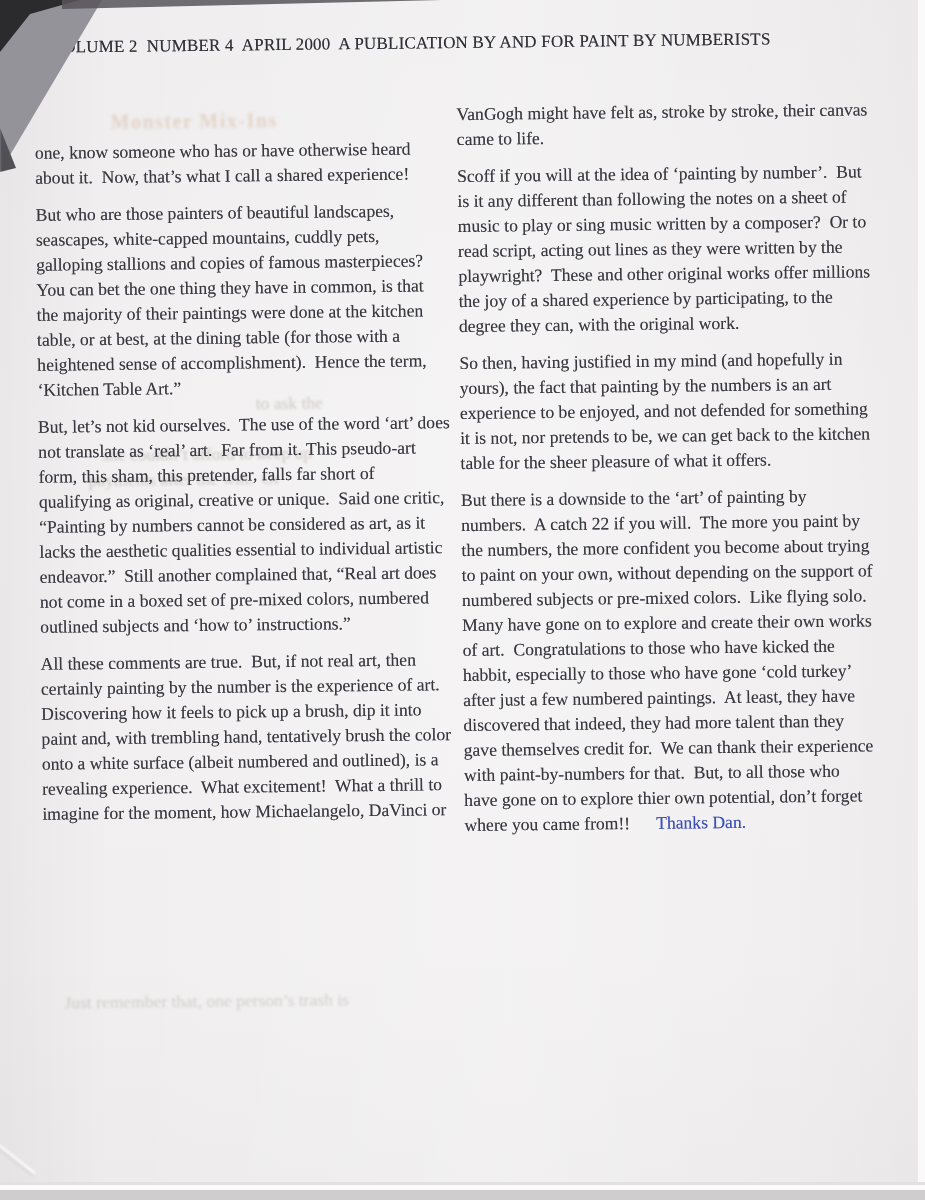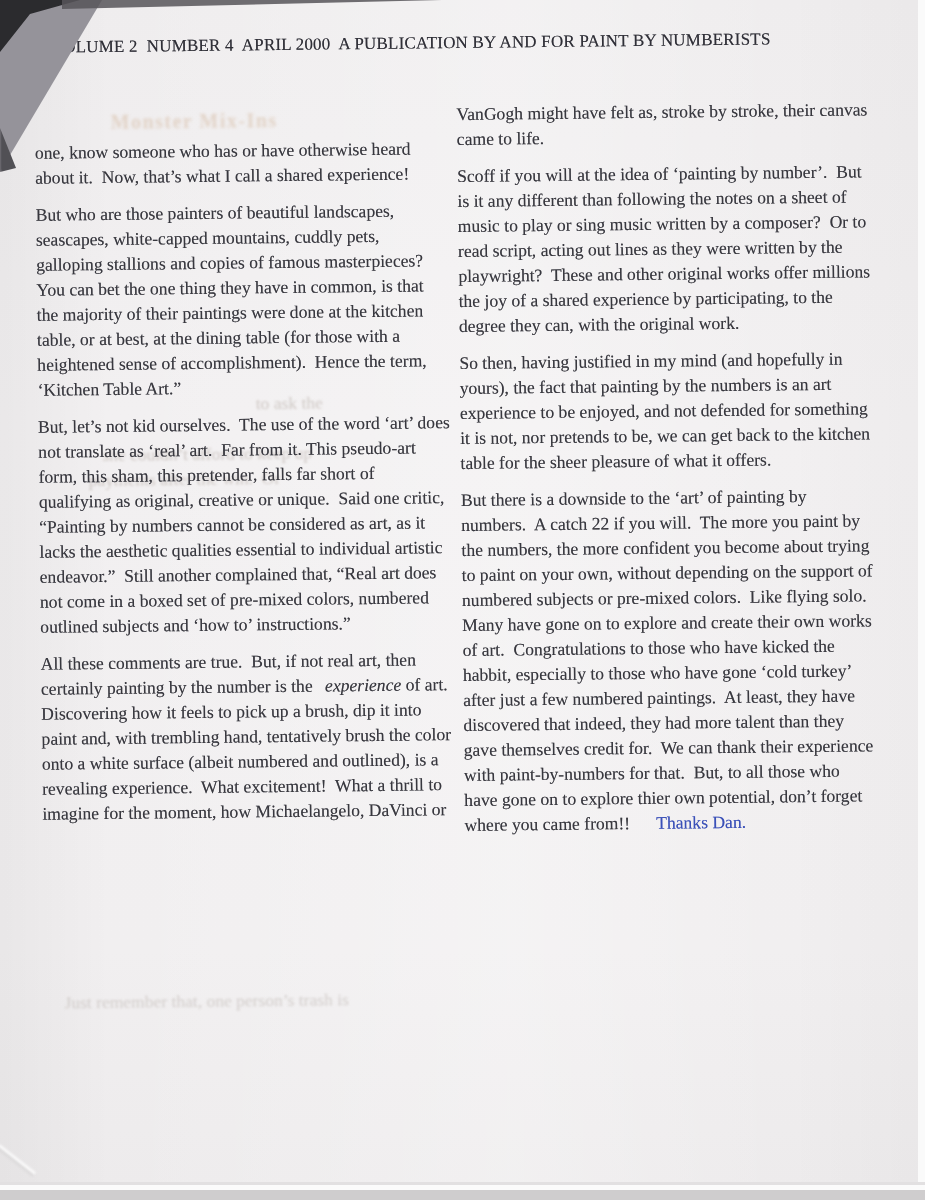--- a/index.html
+++ b/index.html
@@ -30,21 +30,21 @@
     color:#303038;text-shadow:0 0 0.5px rgba(48,48,56,0.6);
   }
   .col{
     position:absolute;width:412px;
     font-size:17.6px;line-height:25px;
     text-shadow:0 0 0.5px rgba(56,56,63,0.55);
   }
   .col p{margin:0 0 12px 0;white-space:pre-wrap;}
   .col-left{left:40px;top:136px;}
   .col-right{left:462px;top:102px;}
-  .italic{font-style:italic;margin-left:8px;}
+  .italic{}
   .sig{color:#3a50b8;margin-left:26px;text-shadow:0 0 0.5px rgba(58,80,184,0.55);}
   
   .ghost{
     position:absolute;pointer-events:none;white-space:pre;
     color:rgba(176,166,158,0.55);font-size:17.5px;filter:blur(1.2px);
   }
   .ghost-heading{
     left:116px;top:107px;font-size:20px;font-weight:bold;letter-spacing:1.5px;
     color:rgba(205,172,140,0.42);filter:blur(1.8px);
   }

